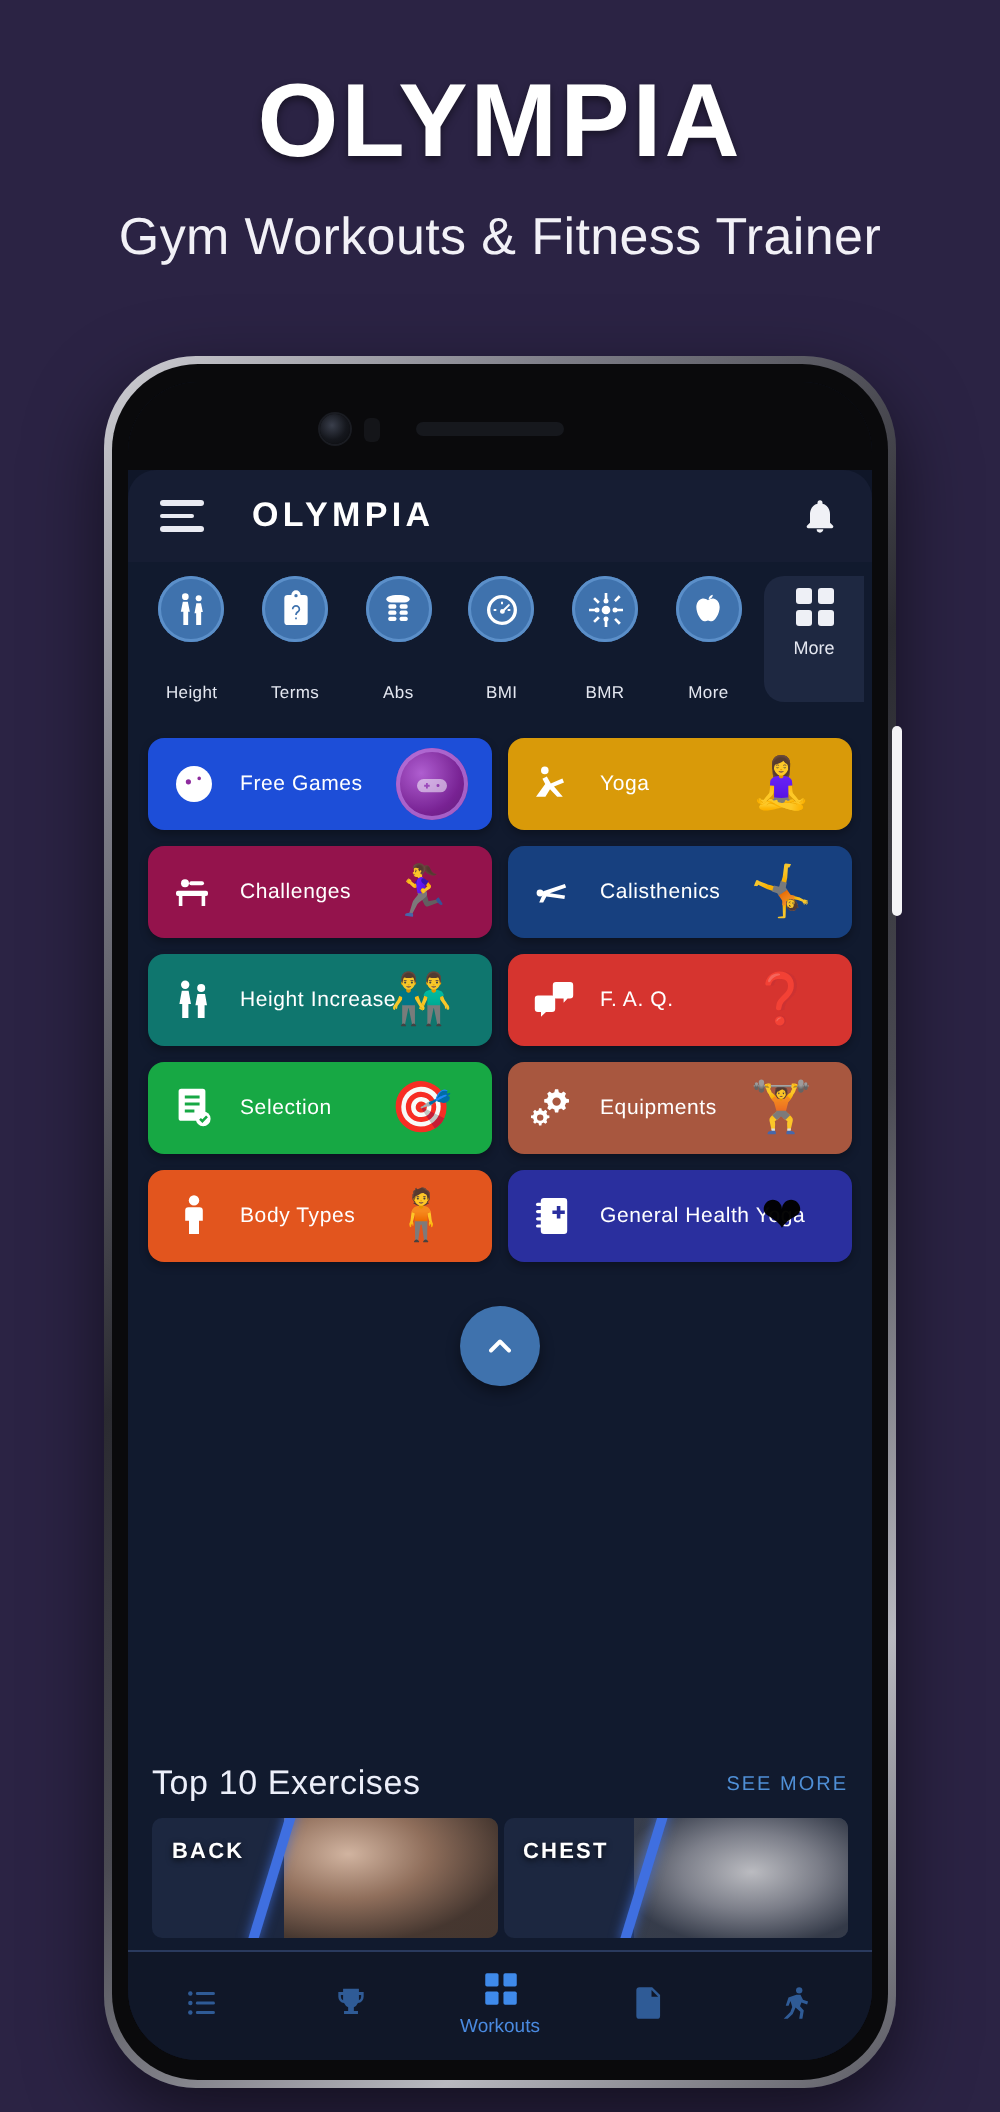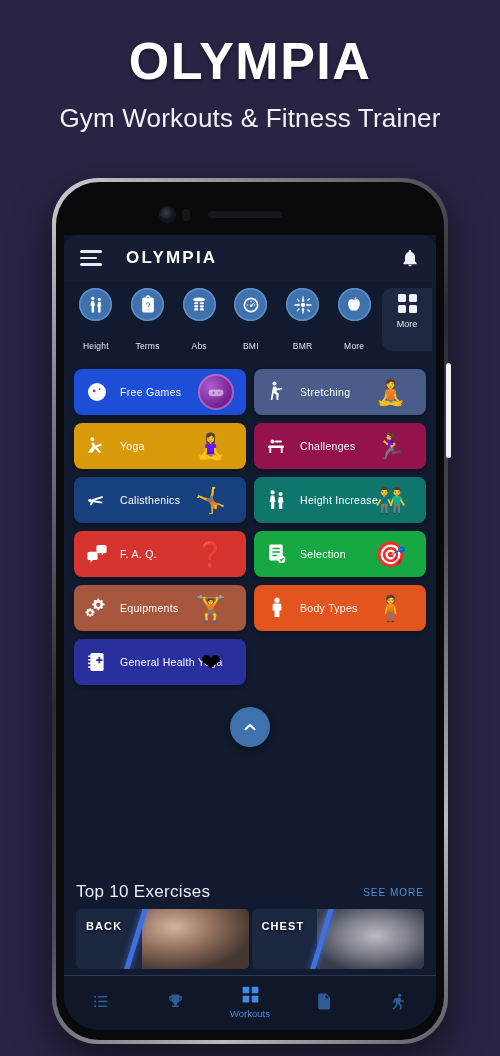--- a/index.html
+++ b/index.html
@@ -327,30 +327,20 @@
               <span class="ctext">Free Games</span>
               <div class="art">
                 <div class="gg-circle">
                   <svg viewBox="0 0 24 24">
                       <path d="M7 9h10a4 4 0 0 1 0 8H7a4 4 0 0 1 0-8zm1.4 2.4v1.1H7.3v1.1h1.1v1.1h1.1v-1.1h1.1v-1.1H9.5v-1.1zM15.6 12a.9.9 0 1 0 0 1.8.9.9 0 0 0 0-1.8z"></path>
                     </svg>
                 </div>
               </div>
             </div>
 
-            <div class="card half" style="background:#4a5c8a;">
-              <div class="lead">
-                <svg viewBox="0 0 24 24">
-                    <circle cx="9.5" cy="3.6" r="2"></circle>
-                    <path d="M8 6.4h3l1 2.2 5-.9.3 1.6-5.6 1.1-.3 1.5 2.3 1.4-.5 6.8h-1.7l-.2-5.4-2.6-1.6-1.3 7h-1.7l1.4-8.3z"></path>
-                  </svg>
-              </div>
-              <span class="ctext">Stretching</span>
-              <div class="art wide">🧘</div>
-            </div>
 
             <div class="card half" style="background:#d99a09;">
               <div class="lead">
                 <svg viewBox="0 0 24 24">
                     <circle cx="7.4" cy="5.2" r="1.9"></circle>
                     <path d="M3 18.4 7.6 12l-1.4-2.6 2.2-1.1 2 3.4 5.8-2.4.8 1.9-5 2.1 4.4 5.1h-2.8l-3.6-3.8-2.3 3.8z"></path>
                   </svg>
               </div>
               <span class="ctext">Yoga</span>
               <div class="art wide">🧘‍♀️</div>

